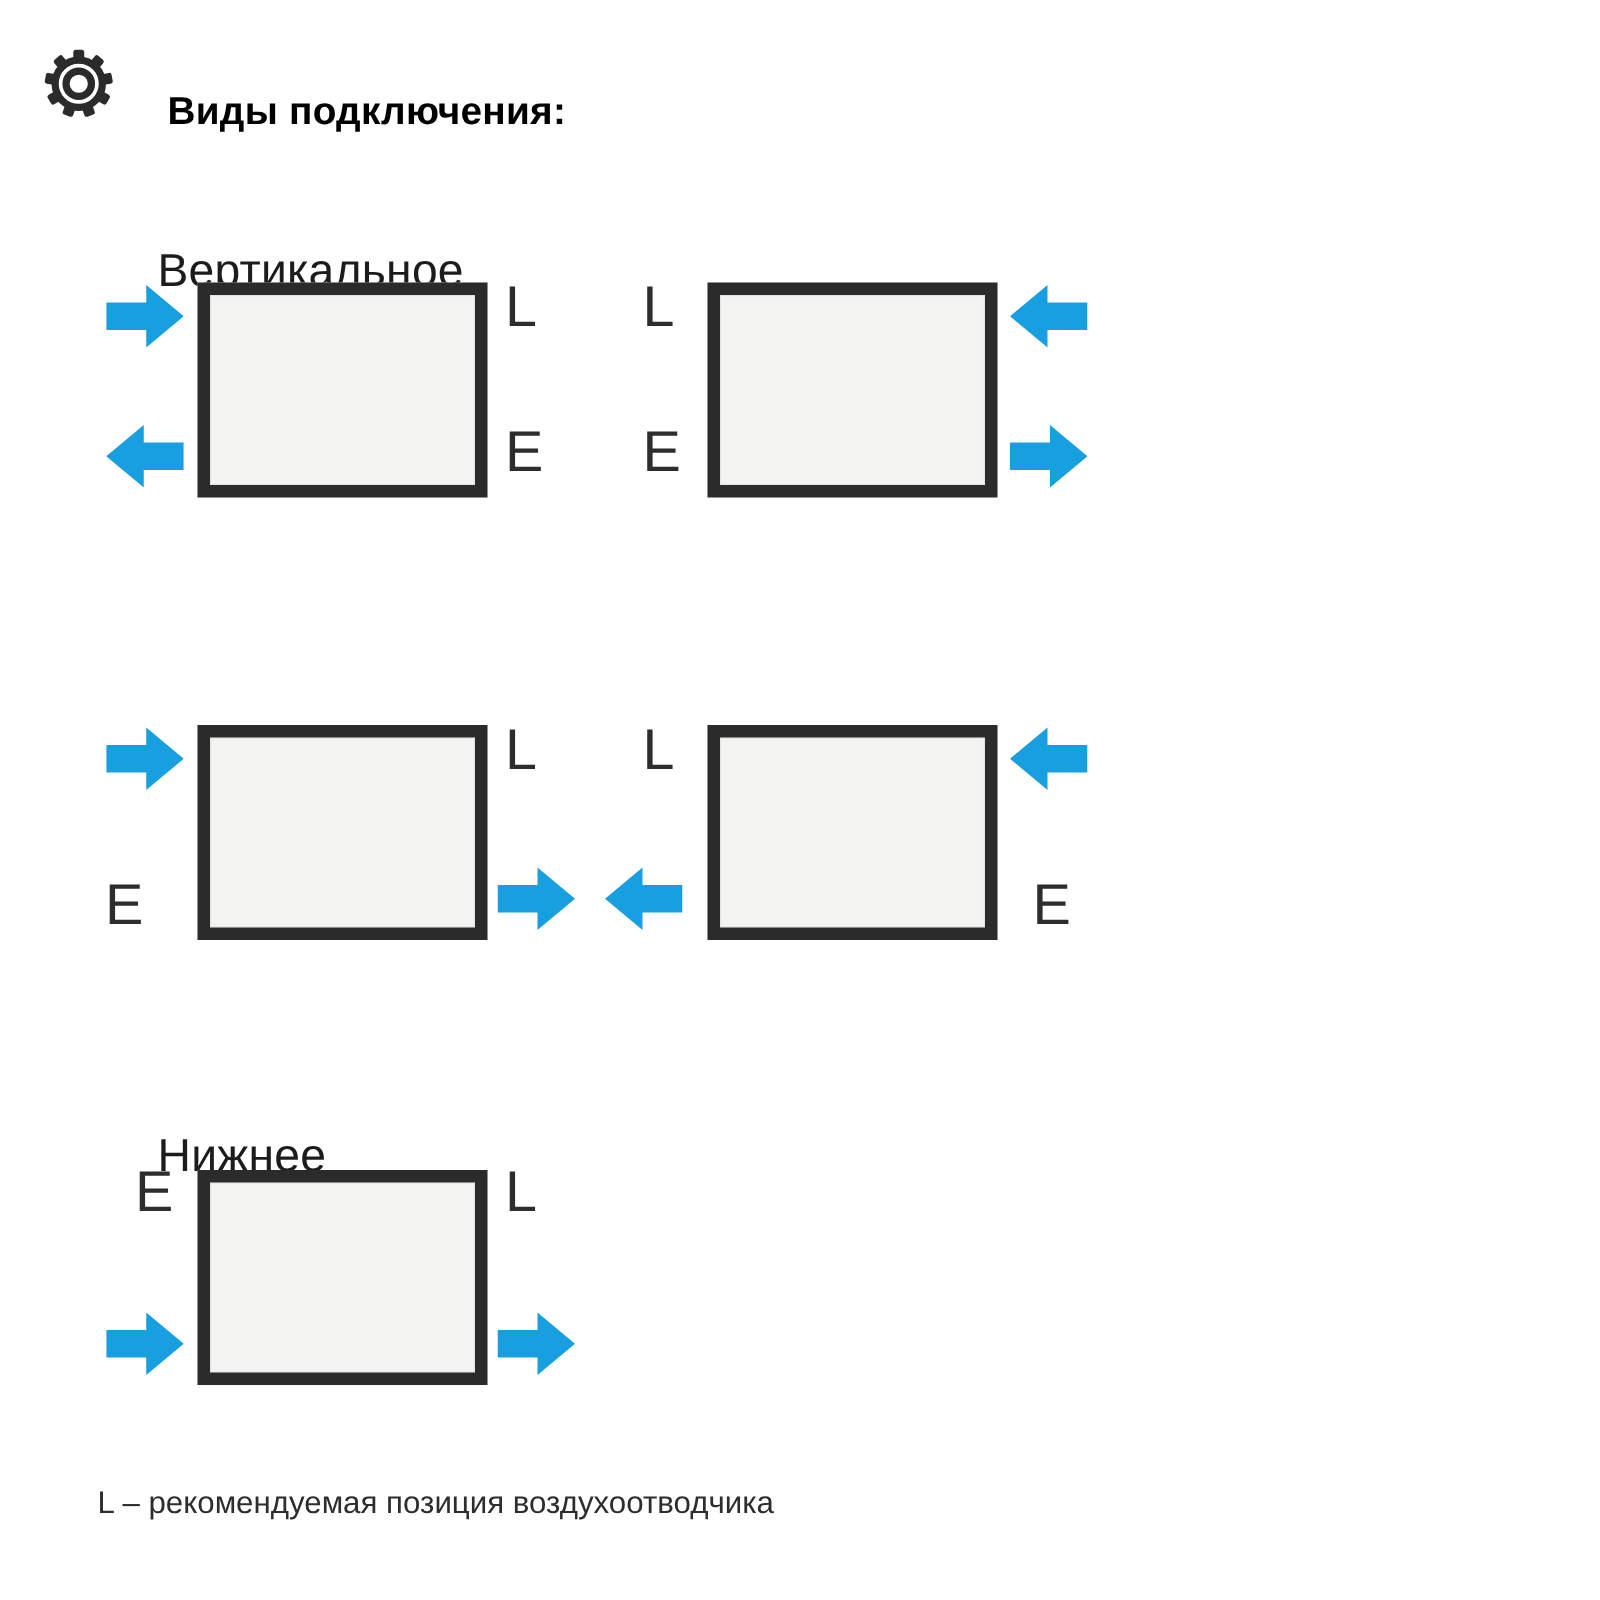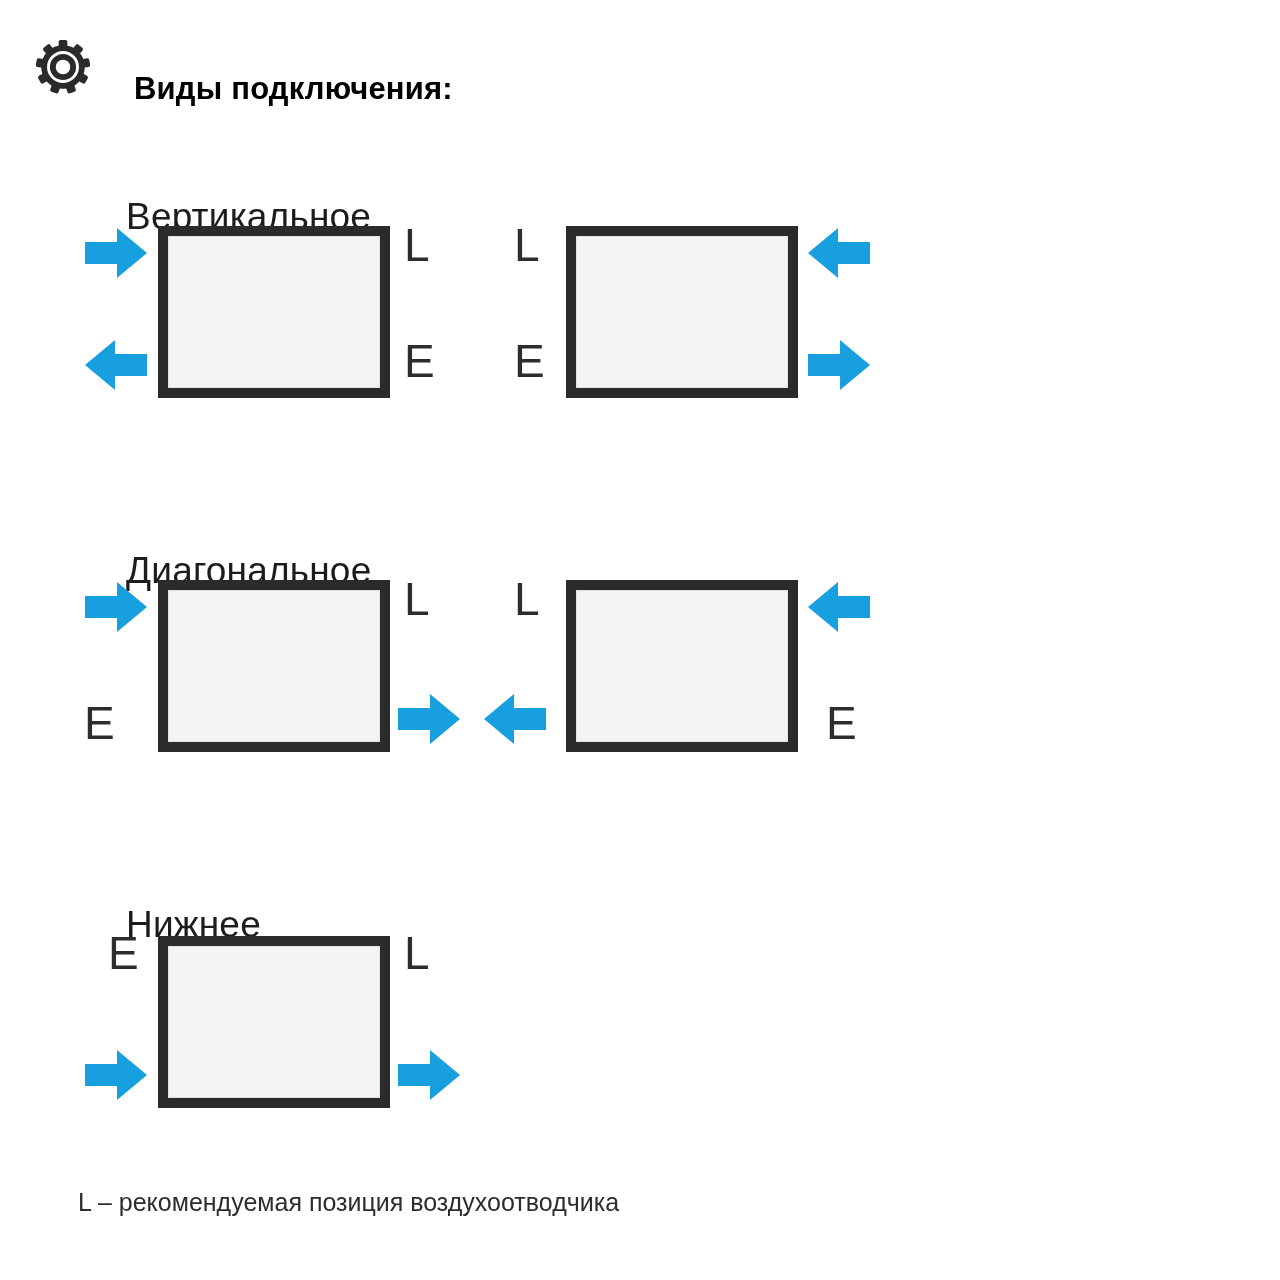--- a/index.html
+++ b/index.html
@@ -99,21 +99,20 @@
     <svg viewBox="0 0 62 50">
         <polygon points="62,14 30,14 30,0 0,25 30,50 30,36 62,36"></polygon>
       </svg>
   </div>
   <div class="arrow" style="left:808px;top:340px;">
     <svg viewBox="0 0 62 50">
         <polygon points="0,14 32,14 32,0 62,25 32,50 32,36 0,36"></polygon>
       </svg>
   </div>
 
-  <h2 class="sec-title" style="left:78px;top:518px;">Диагональное</h2>
 
   <div class="arrow" style="left:85px;top:582px;">
     <svg viewBox="0 0 62 50">
         <polygon points="0,14 32,14 32,0 62,25 32,50 32,36 0,36"></polygon>
       </svg>
   </div>
   <div class="rad" style="left:158px;top:580px;"></div>
   <div class="lbl" style="left:404px;top:576px;">L</div>
   <div class="lbl" style="left:84px;top:700px;">E</div>
   <div class="arrow" style="left:398px;top:694px;">

